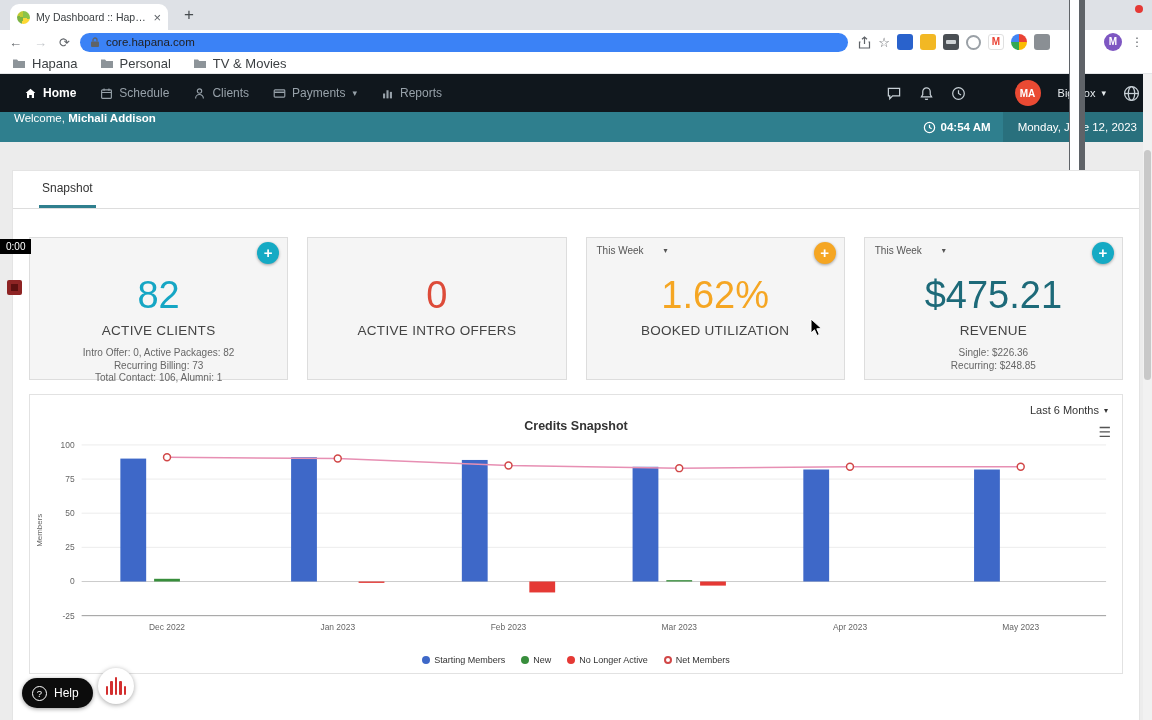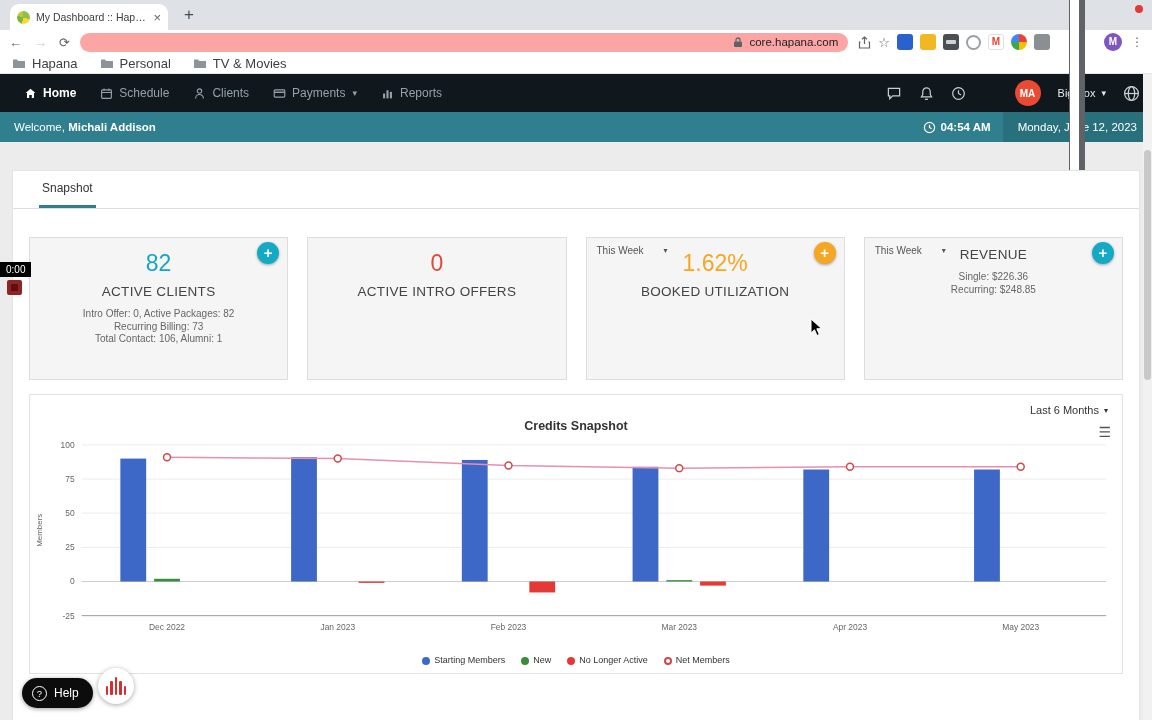--- a/index.html
+++ b/index.html
@@ -14,22 +14,22 @@
              background:conic-gradient(#8bc34a 0 30%, #fdd835 0 55%, #7cb342 0 80%, #c0ca33 0); }
   .tab-title { font-size:10.5px; color:#3c4043; white-space:nowrap; overflow:hidden; text-overflow:ellipsis; flex:1; }
   .tab-close { font-size:13px; color:#5f6368; line-height:1; }
   .newtab-btn { font-size:17px; color:#474c50; margin:0 0 7px 16px; line-height:1; }
   .rec-dot { position:absolute; right:9px; top:5px; width:8px; height:8px; border-radius:50%; background:#e53935; }
 
   .urlbar { height:24px; background:#fff; display:flex; align-items:center; padding:0 9px; }
   .nav-btns { display:flex; gap:12px; align-items:center; margin-right:10px; }
   .navbtn { color:#5f6368; font-size:13px; line-height:1; }
   .navbtn.disabled { color:#c4c7cb; }
-  .omnibox { flex:1; height:19px; background:#fca5a5; border-radius:10px; display:flex; align-items:center;
-             padding:0 10px; gap:6px; margin-right:10px;justify-content:flex-end; }
+  .omnibox { flex:1; height:19px; background:#3b82f6; border-radius:10px; display:flex; align-items:center;
+             padding:0 10px; gap:6px; margin-right:10px; }
   .url-text { font-size:11.5px; color:#202124; }
   .url-icons { display:flex; align-items:center; gap:7px; }
   .ext { width:16px; height:16px; border-radius:3px; flex:0 0 auto; }
   .ext.blue { background:#2962cc; }
   .ext.yellow { background:#f2b824; }
   .ext.dark { background:#4a4f54; position:relative; }
   .ext.dark::after{ content:""; position:absolute; left:3px; top:6px; width:10px; height:4px; background:#cfd3d6; border-radius:1px;}
   .ext.ring { background:#fff; border:2px solid #9aa0a6; border-radius:50%; width:15px; height:15px; }
   .ext.gmail { background:#fff; border:1px solid #e0e0e0; color:#ea4335; font-size:10px; font-weight:bold;
                text-align:center; line-height:14px; }
@@ -51,55 +51,55 @@
   .nav-item { display:flex; align-items:center; gap:6px; padding:0 12px; height:36px; color:#97a1a9; font-size:12px; }
   .nav-item.active { color:#fff; font-weight:bold; }
   .nav-item svg { flex:0 0 auto; }
   .nav-caret { font-size:9px; margin-left:1px; }
   .nav-right { margin-left:auto; display:flex; align-items:center; gap:17px; color:#c6cfd5; }
   .avatar-ma { width:26px; height:26px; border-radius:50%; background:#ea4a33; color:#fff; font-size:10px;
                font-weight:bold; display:flex; align-items:center; justify-content:center;margin-left:32px; }
   .org { display:flex; align-items:center; gap:5px; color:#e6ebee; font-size:11px; }
 
   
-  .welcome { height:30px; background:#2f7f8e; color:#fff; display:flex; align-items:center; padding-left:14px; }
+  .welcome { height:30px; background:#2f7f8e; color:#fff; display:flex; align-items:flex-start; padding-left:14px; }
   .welcome-text { font-size:11.5px; }
   .welcome-right { margin-left:auto; display:flex; align-items:center; height:30px; }
   .time-wrap { display:flex; align-items:center; gap:5px; font-size:11.5px; font-weight:bold; margin-right:12px; }
   .date-box { background:#29707d; height:30px; display:flex; align-items:center; padding:0 15px; font-size:11.5px; }
 
   
   .panel { margin:28px 12px 0; background:#fff; border:1px solid #e4e4e4; height:900px; position:relative; }
   .tabs-row { border-bottom:1px solid #ddd; padding:0 26px; height:38px; display:flex; align-items:flex-end; }
   .tab-snapshot { font-size:12px; color:#333; padding:0 3px 10px; border-bottom:3px solid #2f7f8e; }
 
   .cards-row { display:flex; gap:19px; padding:28px 16px 0; }
   .stat-card { flex:1; height:143px; background:#f5f5f5; border:1px solid #ddd; position:relative; text-align:center; }
   .card-dd { position:absolute; top:7px; left:10px; font-size:10px; color:#555; display:flex; gap:20px; align-items:center; }
   .card-dd .caret { font-size:8px; }
   .card-plus { position:absolute; top:4px; right:8px; width:22px; height:22px; border-radius:50%; color:#fff;
                font-size:15px; font-weight:bold; line-height:22px; text-align:center;
                box-shadow:0 1px 3px rgba(0,0,0,.35); }
-  .card-value { font-size:23px; margin-top:14px; line-height:1; }
+  .card-value { font-size:38px; margin-top:38px; line-height:1; }
   .card-label { font-size:13.5px; color:#444; margin-top:9px; letter-spacing:.3px; }
   .card-lines { margin-top:9px; font-size:10px; color:#666; line-height:12.5px; }
 
   .chart-card { margin:14px 16px 20px; border:1px solid #e2e2e2; position:relative; padding-bottom:8px; }
   .range-row { display:flex; justify-content:flex-end; align-items:center; gap:5px; padding:9px 14px 0;
                font-size:11px; color:#333; }
   .range-row .caret { font-size:8px; }
   .chart-title { text-align:center; font-size:12.5px; color:#333; font-weight:bold; margin-top:3px; }
   .chart-burger { position:absolute; right:11px; top:30px; color:#555; font-size:14px; line-height:1; }
   #chart-svg { display:block; width:100%; height:auto; margin-top:2px; }
   .legend { display:flex; justify-content:center; gap:16px; align-items:center; font-size:9px; color:#333; }
-  .legend-item { display:flex; align-items:flex-end; gap:4px; }
+  .legend-item { display:flex; align-items:center; gap:4px; }
   .legend .dot { width:8px; height:8px; border-radius:50%; display:inline-block; }
 
   
-  #rec-timer { position:absolute; left:0; top:262px; background:#000; color:#fff; font-size:10px;
+  #rec-timer { position:absolute; left:0; top:239px; background:#000; color:#fff; font-size:10px;
                padding:2px 6px; z-index:60; }
   #rec-stop { position:absolute; left:7px; top:280px; width:15px; height:15px; background:#8e2424;
               border-radius:2px; z-index:60; display:flex; align-items:center; justify-content:center; }
   #rec-stop .inner { width:7px; height:7px; background:#5c1010; }
   #help-btn { position:absolute; left:22px; top:678px; background:#0c0c0c; color:#fff; border-radius:16px;
               height:30px; display:flex; align-items:center; gap:7px; padding:0 14px 0 10px; z-index:60;
               box-shadow:0 1px 4px rgba(0,0,0,.4); font-size:12px; }
   .q-circle { width:15px; height:15px; border:1.5px solid #fff; border-radius:50%; font-size:9.5px;
               display:flex; align-items:center; justify-content:center; }
   #feedback-btn { position:absolute; left:98px; top:668px; width:36px; height:36px; background:#fff;
@@ -290,20 +290,21 @@
       <div class="card-value" style="color: rgb(245, 166, 35);">1.62%</div>
       <div class="card-label">BOOKED UTILIZATION</div>
     </div>
 
     <div class="stat-card">
       <span class="card-dd">
         <span>This Week</span>
           <span class="caret">▾</span>
       </span>
       <span class="card-plus" style="background: rgb(21, 170, 196);">+</span>
+      <div class="card-value" style="color: rgb(29, 106, 121);">$475.21</div>
       <div class="card-label">REVENUE</div>
       <div class="card-lines">
         <div>Single: $226.36</div>
         <div>Recurring: $248.85</div>
       </div>
     </div>
   </div>
 
   <div class="chart-card">
     <div class="range-row">

